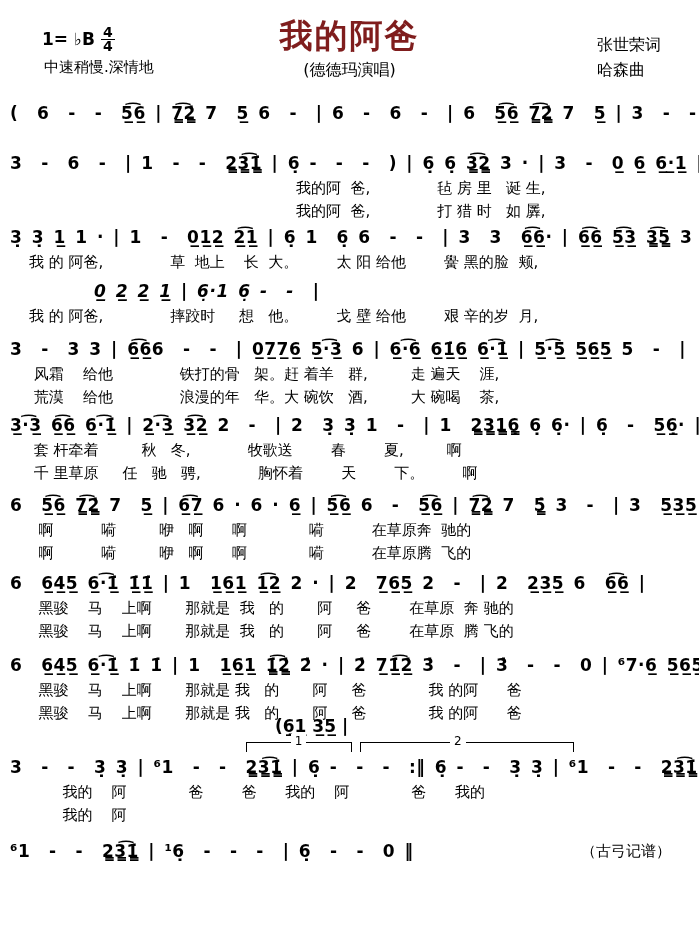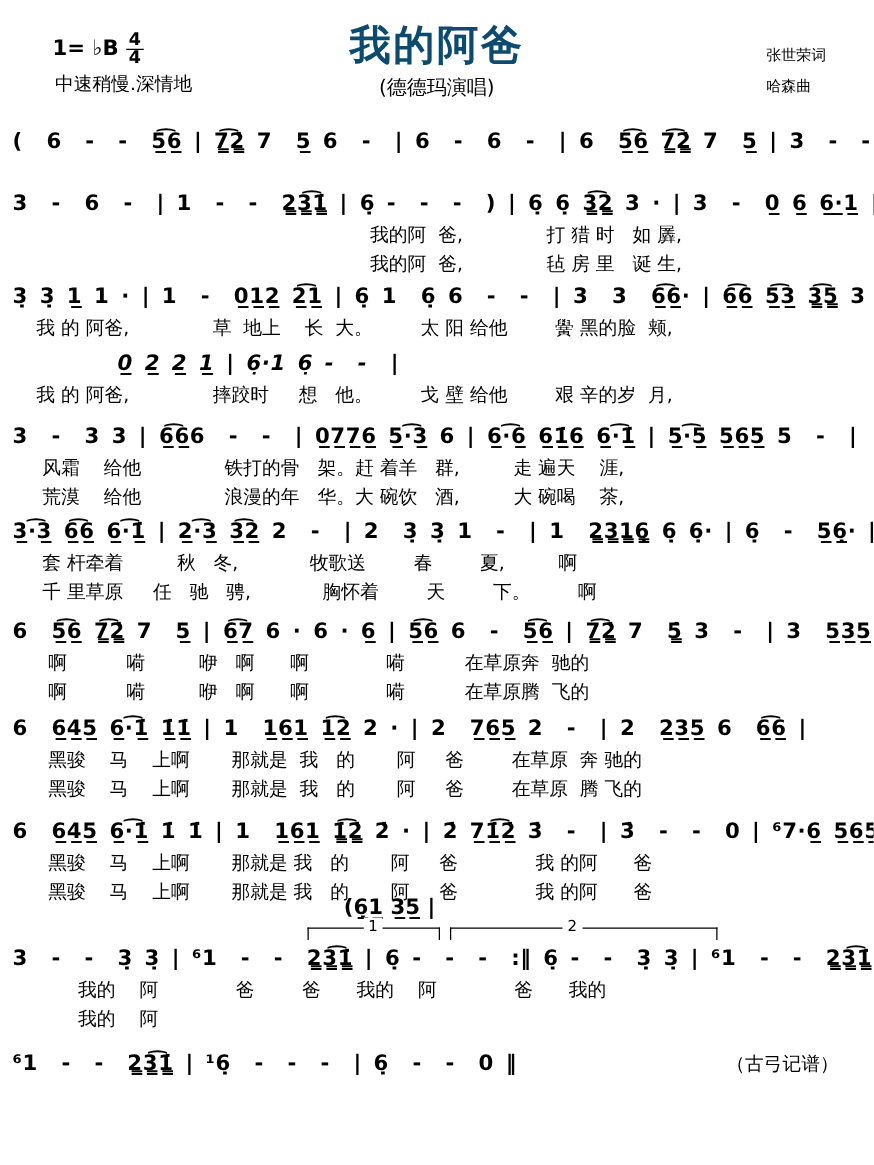--- a/index.html
+++ b/index.html
@@ -4,23 +4,23 @@
 <style>
   html,body{margin:0;padding:0;background:#fff;}
   #page{position:relative;width:699px;height:932px;background:#ffffff;overflow:hidden;
         font-family:"DejaVu Sans",sans-serif;color:#000;}
   .keysig{position:absolute;left:42px;top:26px;font-size:17px;font-weight:bold;white-space:pre;}
   .frac{display:inline-block;vertical-align:middle;text-align:center;font-size:14px;line-height:13px;margin-left:6px;}
   .frac .top{display:block;border-bottom:1px solid #000;padding:0 2px;}
   .frac .bot{display:block;padding:0 2px;}
   .tempo{position:absolute;left:44px;top:58px;font-size:15px;}
   .title{position:absolute;left:0;top:14px;width:100%;text-align:center;
-         font-size:33px;font-weight:bold;color:#0c4a6e;letter-spacing:2px;}
+         font-size:33px;font-weight:bold;color:#7f1d1d;letter-spacing:2px;}
   .subtitle{position:absolute;left:0;top:60px;width:100%;text-align:center;font-size:16px;}
-  .credits{position:absolute;right:38px;top:32px;text-align:left;font-size:12px;line-height:25px;}
+  .credits{position:absolute;right:38px;top:32px;text-align:left;font-size:16px;line-height:25px;}
   .sys{position:absolute;left:10px;right:4px;}
   .notes{font-size:17px;font-weight:bold;white-space:pre;letter-spacing:.5px;word-spacing:3px;
          line-height:26px;font-family:"DejaVu Sans",sans-serif;}
   .ital{font-style:italic;}
   .lyr{font-size:15px;white-space:pre;line-height:21px;margin-top:2px;}
   .volta{position:absolute;top:-12px;height:9px;border-top:1px solid #000;
          border-left:1px solid #000;border-right:1px solid #000;}
   .volta span{position:absolute;top:-9px;left:42%;background:#fff;padding:0 4px;font-size:12px;}
   .pickup{position:absolute;left:275px;top:716px;font-size:17px;font-weight:bold;white-space:pre;}
   .notation-credit{position:absolute;right:28px;top:842px;font-size:15px;}
@@ -44,22 +44,22 @@
     <div>张世荣词</div>
     <div>哈森曲</div>
   </div>
 
   <div class="sys" style="top:100px">
     <div class="notes">(  6  -  -  5̲͡6̲ | 7̳͡2̳̇ 7  5̲ 6  -  | 6  -  6  -  | 6  5̲͡6̲ 7̳͡2̳̇ 7  5̲ | 3  -  -  3  | 2  -  -  1̲͡2̲ |</div>
   </div>
 
   <div class="sys" style="top:150px">
     <div class="notes">3  -  6  -  | 1  -  -  2̳3̳͡1̳̇ | 6̣ -  -  -  ) | 6̣ 6̣ 3̳͡2̳ 3 · | 3  -  0̲ 6̲ 6̲·̲1̲ | 2̲͡3̲ 2̲ 2  -  -  |</div>
+    <div class="lyr">                                                            我的阿  爸,              毡 房 里   诞 生,</div>
     <div class="lyr">                                                            我的阿  爸,              打 猎 时   如 羼,</div>
-    <div class="lyr">                                                            我的阿  爸,              毡 房 里   诞 生,</div>
   </div>
 
   <div class="sys" style="top:224px">
     <div class="notes">3̣ 3̣ 1̲ 1 · | 1  -  0̲1̲2̲ 2̲͡1̲ | 6̣ 1  6̣ 6  -  -  | 3  3  6̲͡6̲· | 6̲͡6̲ 5̲͡3̲ 3̳͡5̳ 3 · |</div>
     <div class="lyr">    我 的 阿爸,              草  地上    长  大。        太 阳 给他        黌 黑的脸  颊,</div>
   </div>
 
   <div class="sys" style="top:278px">
     <div class="notes ital" style="margin-left:84px">0̲ 2̲ 2̲ 1̲ | 6̣·1 6̣ -  -  |</div>
     <div class="lyr">    我 的 阿爸,              摔跤时     想   他。        戈 壁 给他        艰 辛的岁  月,</div>

